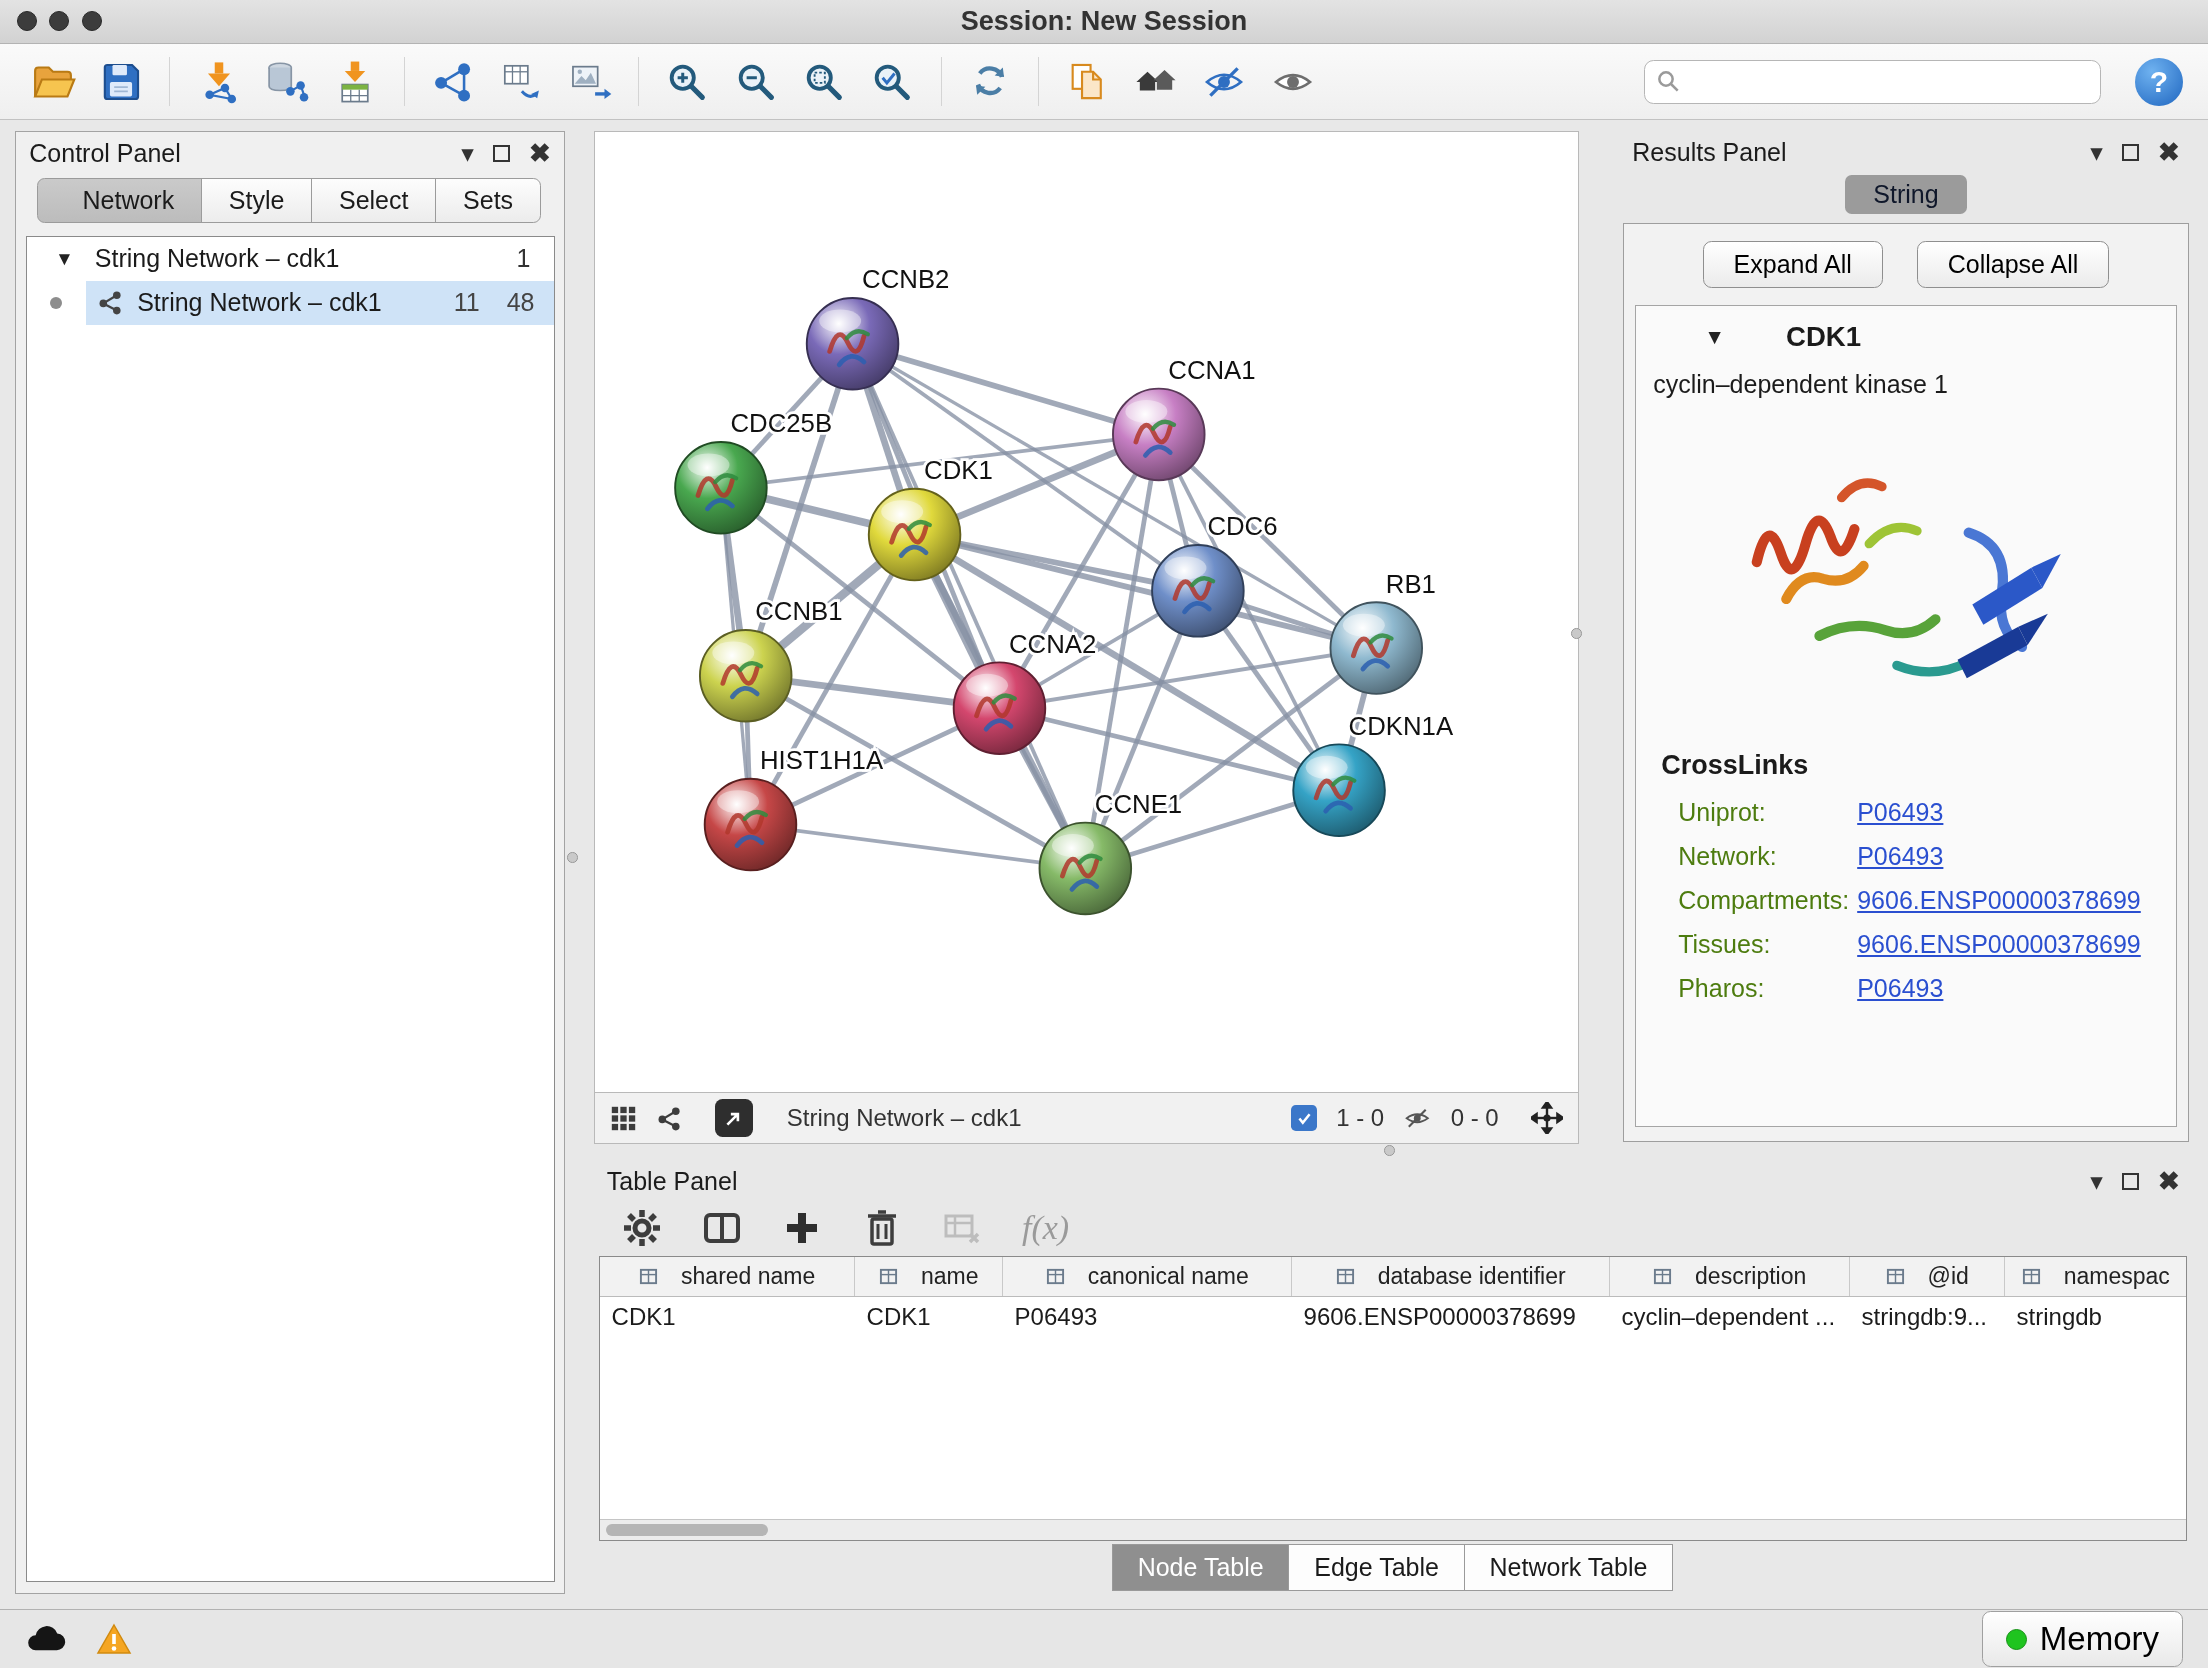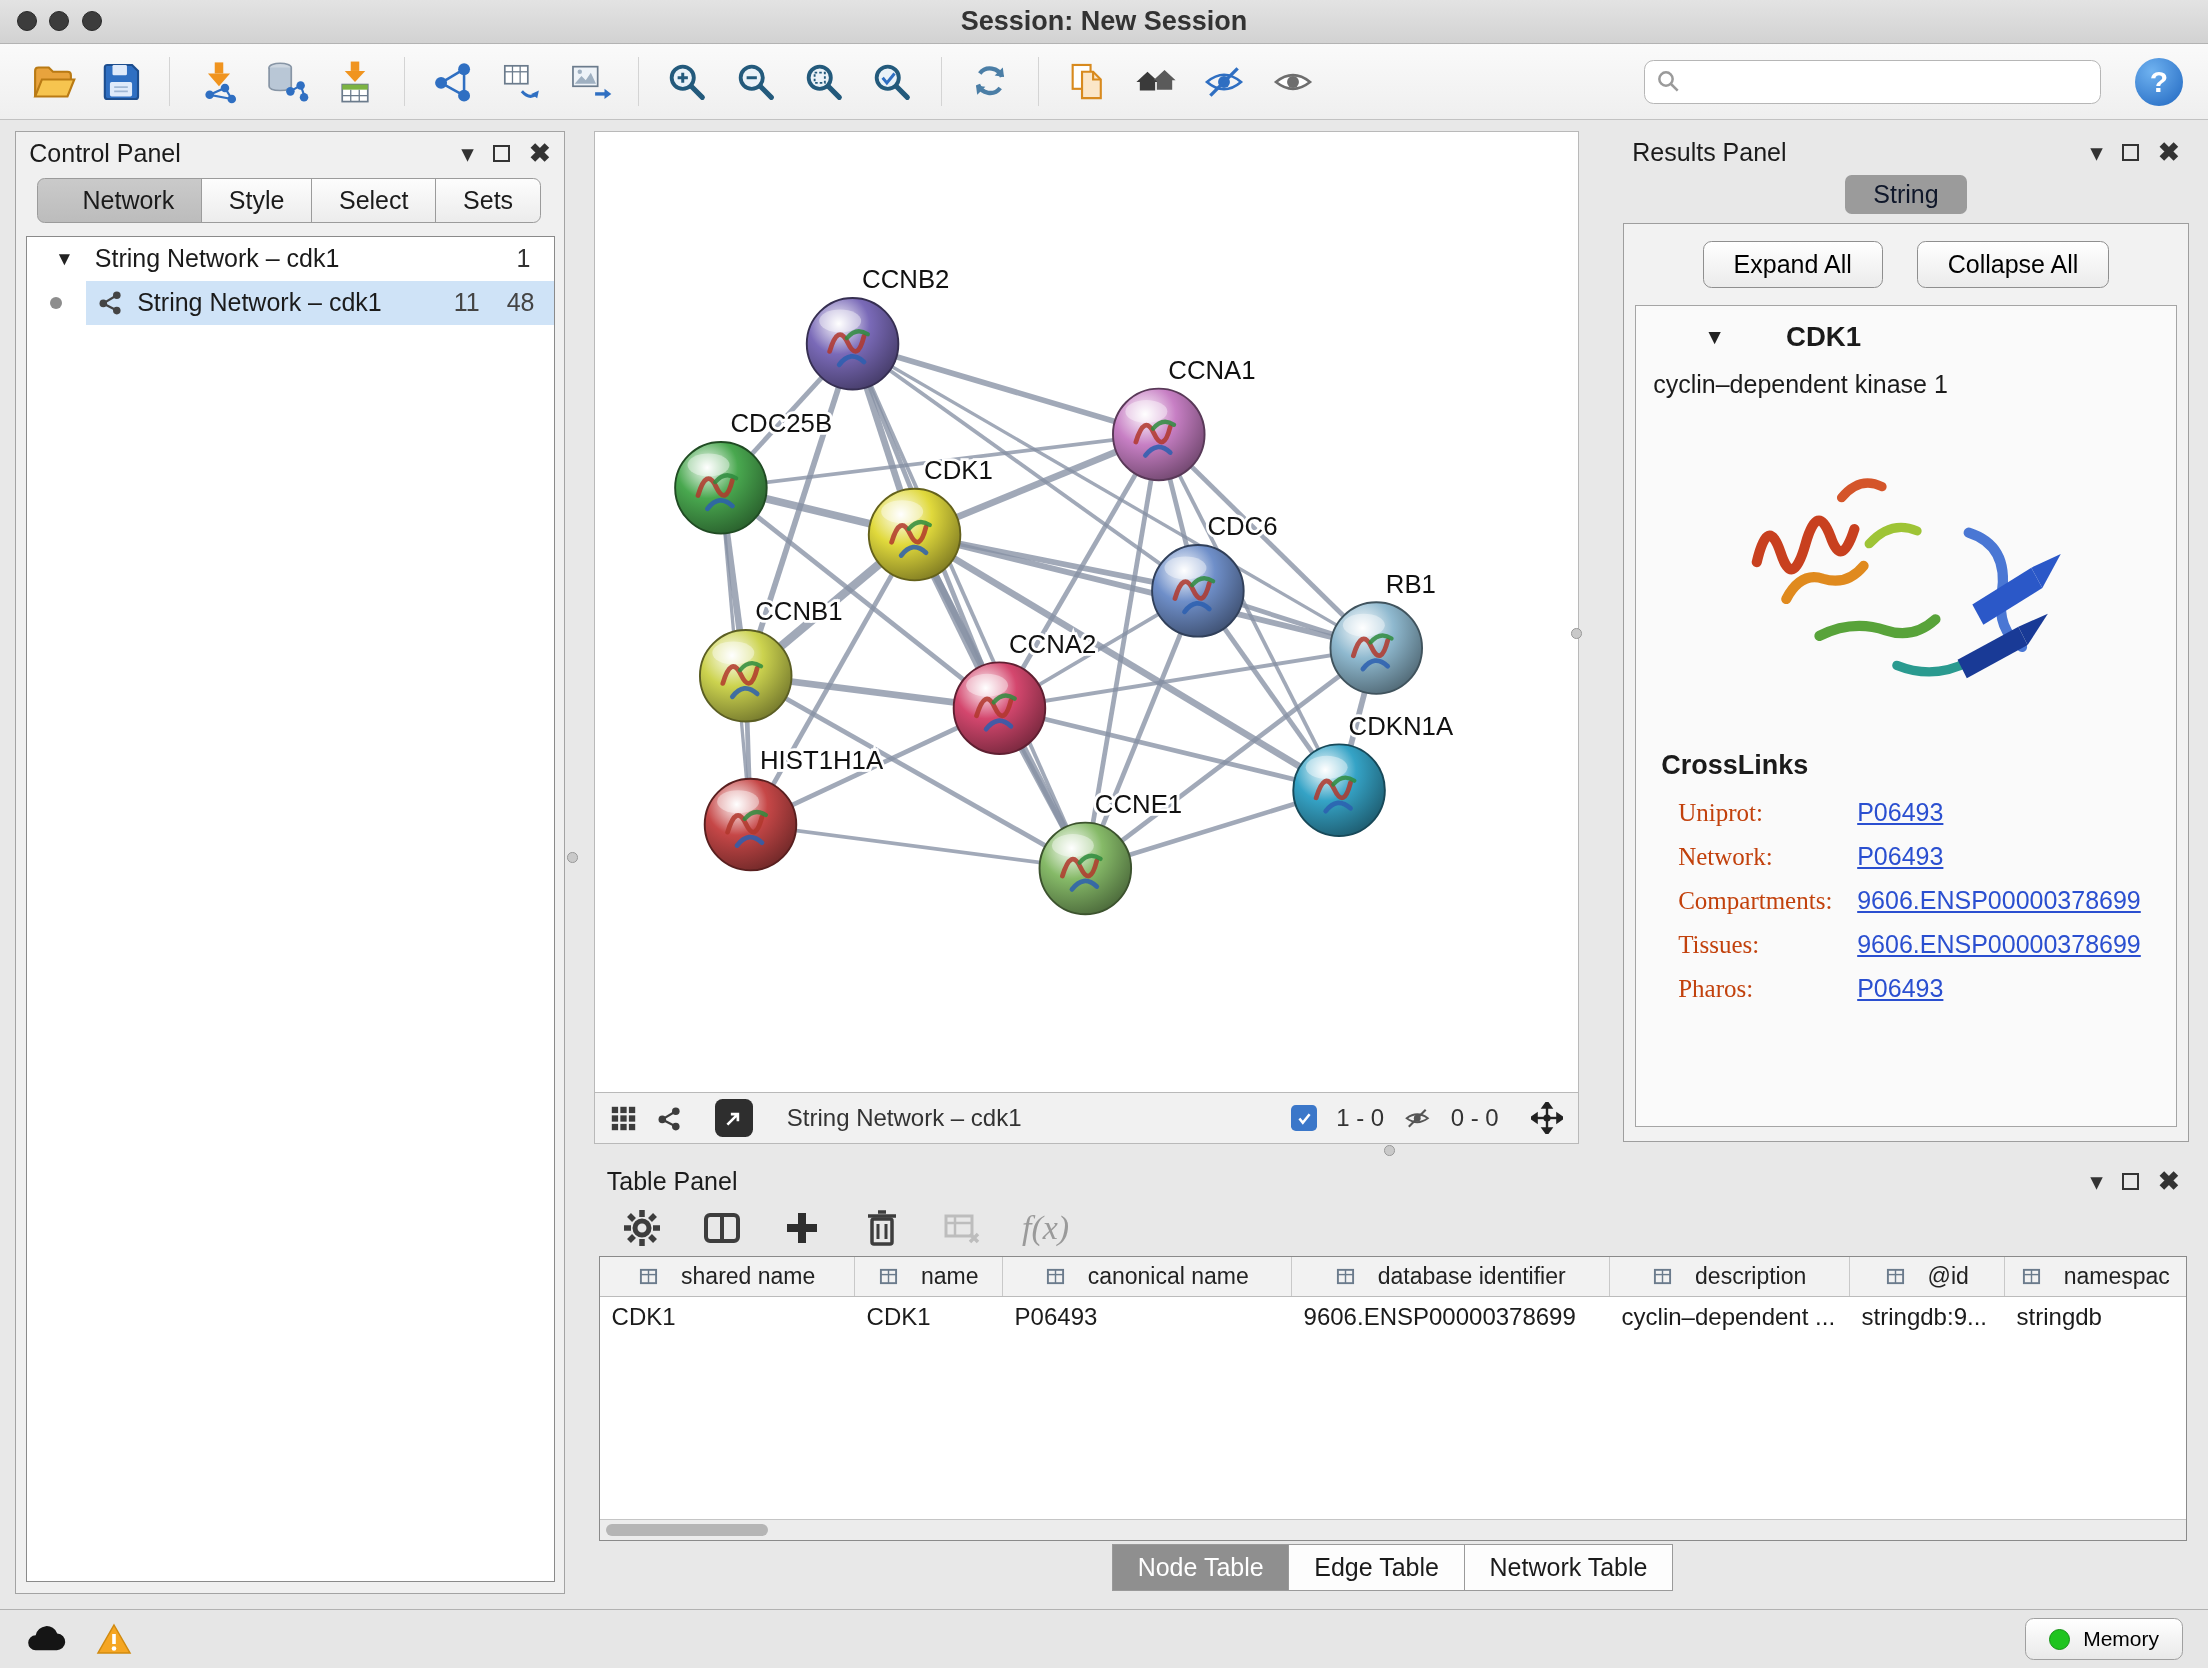--- a/index.html
+++ b/index.html
@@ -85,21 +85,21 @@
   .rp-btnrow { display:flex; justify-content:center; gap:34px; margin:3.8px 0 17px; flex:0 0 auto; }
   .rp-btn { padding:7.6px 30px; font-size:25px; font-family:inherit; background:linear-gradient(#ffffff,#ebebeb); border:1.4px solid #8f8f8f; border-radius:8.6px; }
   .gene-box { flex:1; border:1.4px solid #a5a5a5; background:#fafafa; overflow:hidden; display:flex; flex-direction:column; }
   .gene-header { display:flex; align-items:center; padding:15px 0 9.5px 68px; }
   .gene-header .tri { font-size:21px; color:#222; }
   .gene-name { font-size:27.6px; font-weight:bold; margin-left:61px; }
   .gene-desc { font-size:25px; margin:7.6px 0 0 17px; }
   .protein-img { display:block; margin:25px auto 7.6px; width:352px; height:304px; }
   .xl-title { font-size:27px; font-weight:bold; margin:15px 0 9.5px 25px; }
   .xl-row { display:flex; align-items:center; padding-left:42px; height:44px; font-size:25px; }
-  .xl-label { display:inline-block; width:179px; color:#c2410c;font-family:Liberation Serif, serif; }
+  .xl-label { display:inline-block; width:179px; color:#4d7c0f; }
   .xl-value { color:#2a4fd0; text-decoration:underline; cursor:pointer; }
 
   
   .table-panel { flex:1; margin-top:17px; display:flex; flex-direction:column; min-height:0; }
   .tp-toolbar { display:flex; align-items:center; gap:40px; padding:5.7px 0 7.6px 28.5px; flex:0 0 auto; }
   .tp-toolbar svg { width:40px; height:40px; }
   .fx { font-family:"Liberation Serif",serif; font-style:italic; font-size:34px; color:#9a9a9a; }
   .table-wrap { flex:1; margin:0 5.7px; border:1.4px solid #8a8a8a; background:#fff; position:relative; overflow:hidden; display:flex; flex-direction:column; }
   .t-header { display:flex; height:40px; background:#f2f2f2; border-bottom:1px solid #bbb; flex:0 0 auto; }
   .t-hcell { display:flex; align-items:center; justify-content:center; gap:23px; border-right:1px solid #c9c9c9;
@@ -112,21 +112,21 @@
   .t-thumb { position:absolute; left:5.7px; top:3.8px; width:162px; height:12.4px; background:#b5b5b5; border-radius:6.7px; }
   .tp-tabs { display:flex; justify-content:center; align-items:center; height:53px; flex:0 0 auto; }
   .tp-tab { padding:7.6px 25px; border:1.4px solid #9a9a9a; margin-left:-1.4px; font-size:25px; background:#fdfdfd; }
   .tp-tab.active { background:#8f8f8f; color:#fff; }
 
   
   .statusbar { height:59px; background:#e6e6e6; border-top:1px solid #b2b2b2; display:flex; align-items:center;
                padding:0 25px; gap:28.5px; flex:0 0 auto; }
   .sb-spacer { flex:1; }
   .memory-btn { display:flex; align-items:center; gap:13.3px; padding:7.6px 23px; background:linear-gradient(#ffffff,#e9e9e9);
-                border:1.4px solid #a0a0a0; border-radius:8.6px; font-size:21px; font-family:inherit; }
+                border:1.4px solid #a0a0a0; border-radius:8.6px; font-size:33px; font-family:inherit; }
   .mem-dot { width:21px; height:21px; border-radius:50%; background:#1fc41f; border:1px solid #149114; }
 
   .split-dot { position:absolute; width:10.5px; height:10.5px; border-radius:50%; background:#c9c9c9; border:1px solid #9a9a9a; }
 </style>
 </head>
 <body>
 
 <div class="window">
 
   <div class="titlebar">

